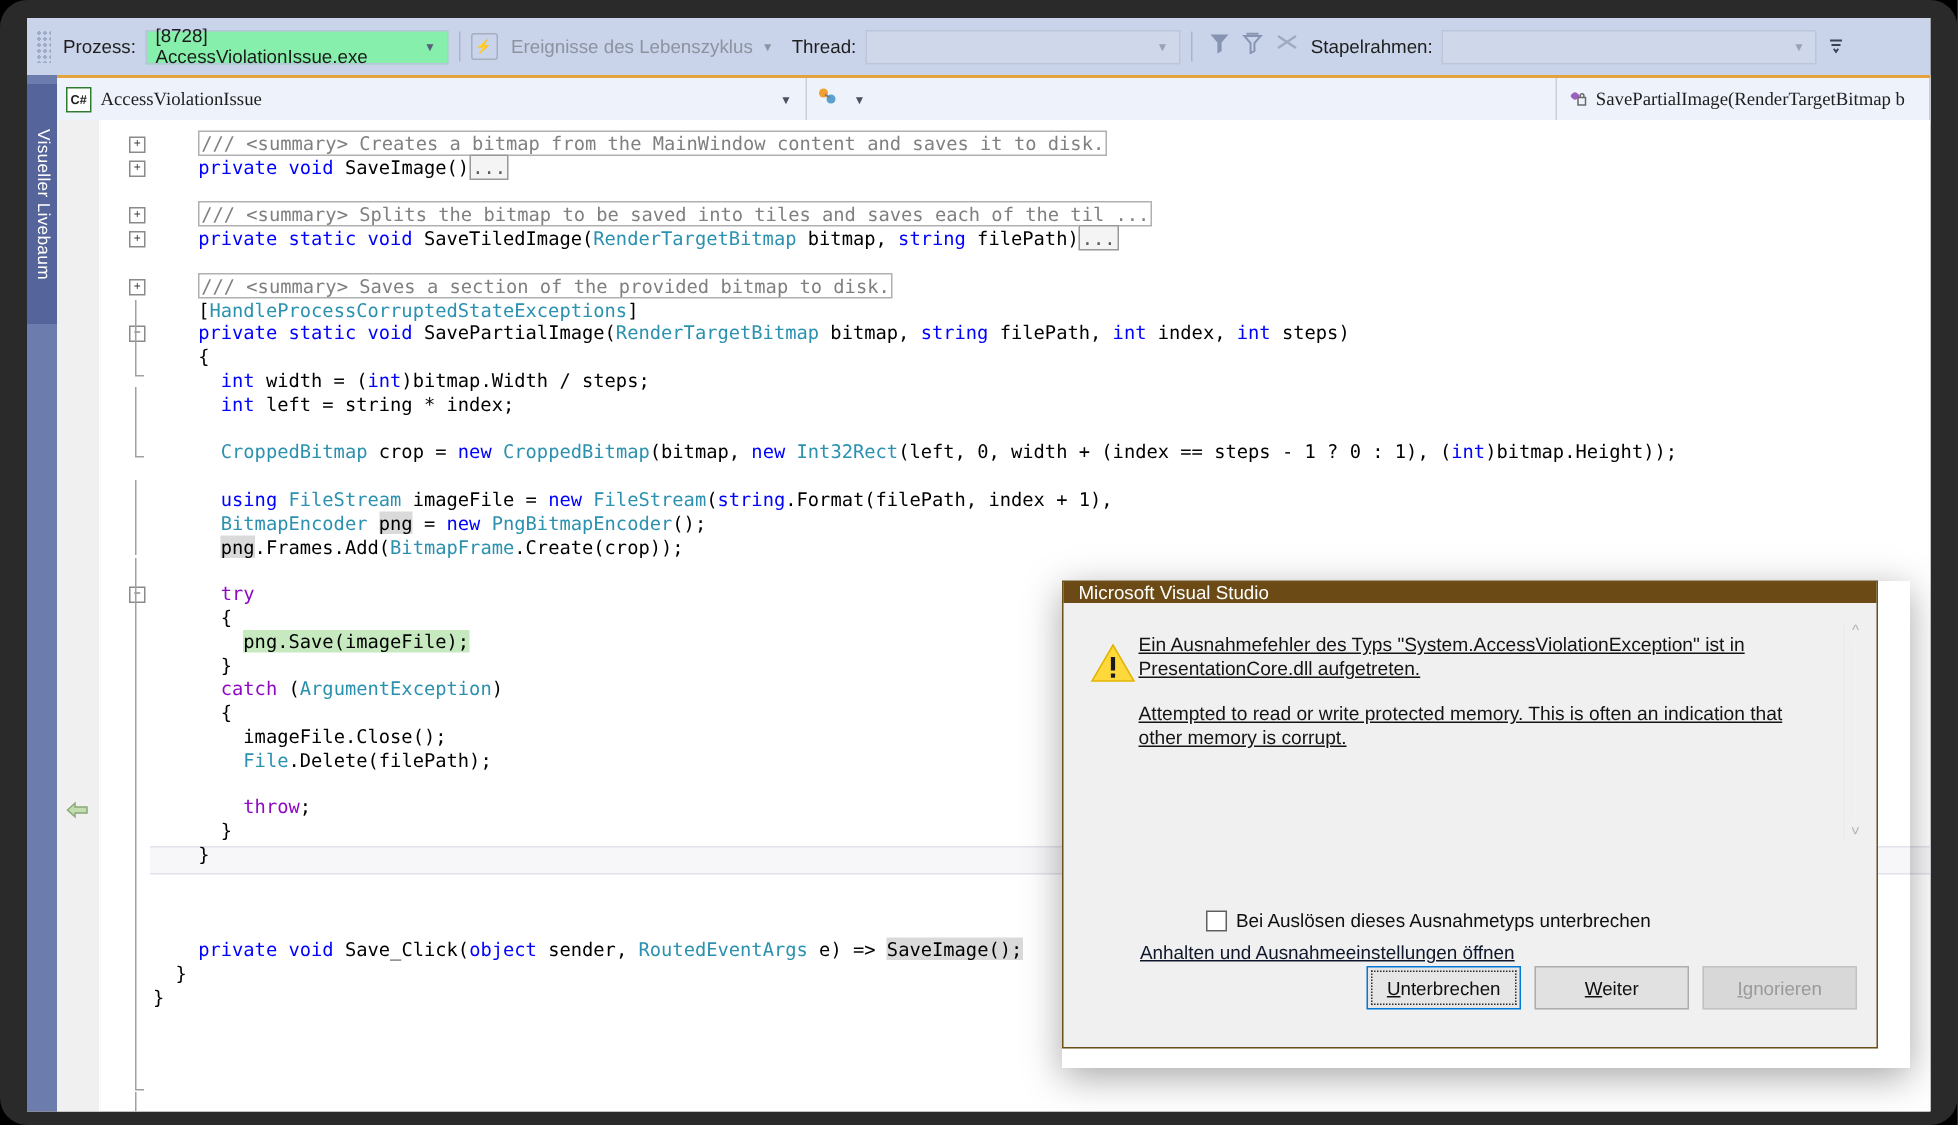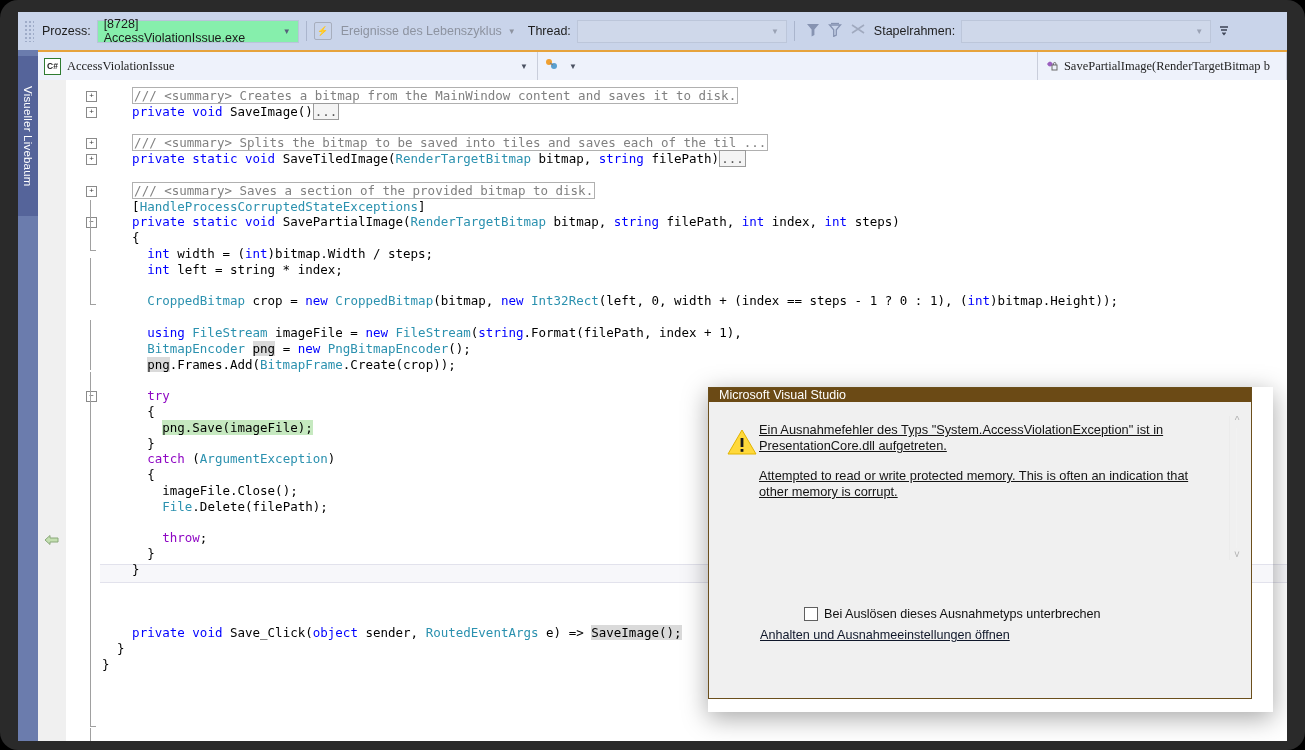--- a/index.html
+++ b/index.html
@@ -407,18 +407,29 @@
         <div class="dlg-scroll">
           <div class="arr up">^</div>
           <div class="track"></div>
           <div class="arr down">˅</div>
         </div>
         <div class="cb-row">
           <span class="cbox"></span>
           <span>Bei Auslösen dieses Ausnahmetyps unterbrechen</span>
         </div>
         <a class="dlg-link" href="#">Anhalten und Ausnahmeeinstellungen öffnen</a>
+        <div class="dlg-buttons">
+          <div class="dbtn primary">
+                <span><u>U</u>nterbrechen</span>
+              </div>
+          <div class="dbtn">
+                <span><u>W</u>eiter</span>
+              </div>
+          <div class="dbtn disabled">
+                <span><u>I</u>gnorieren</span>
+              </div>
+        </div>
       </div>
     </div>
 
   </div>
  </div>
 </div>
 
 </body></html>

